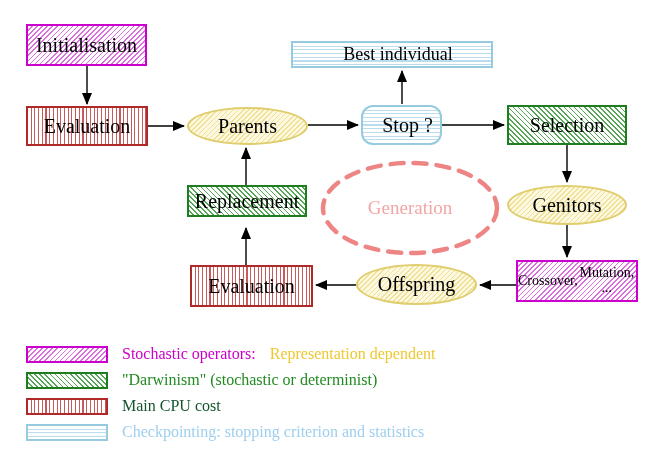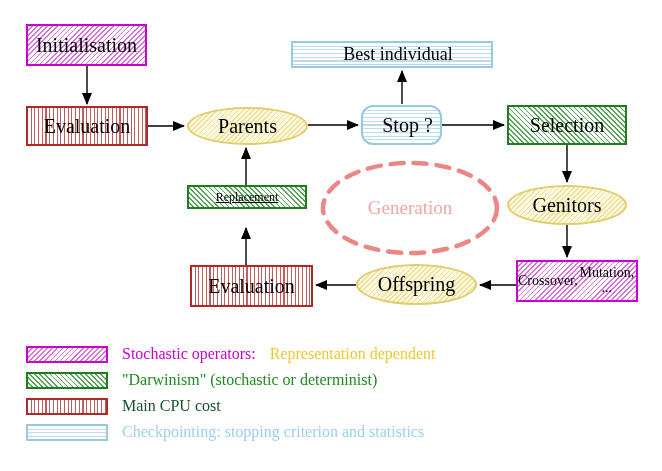--- a/index.html
+++ b/index.html
@@ -59,21 +59,21 @@
   .rounded { border-radius: 12px; }
 
   
   .n-initialisation { left: 26px;  top: 24px;  width: 121px; height: 42px; }
   .n-evaluation-top { left: 26px;  top: 106px; width: 122px; height: 40px; }
   .n-parents        { left: 187px; top: 107px; width: 121px; height: 38px; }
   .n-best           { left: 291px; top: 41px;  width: 202px; height: 27px; font-size: 18px; }
   .n-stop           { left: 361px; top: 105px; width: 81px;  height: 40px; }
   .n-selection      { left: 507px; top: 105px; width: 120px; height: 40px; }
   .n-genitors       { left: 507px; top: 185px; width: 120px; height: 40px; }
-  .n-replacement    { left: 187px; top: 185px; width: 120px; height: 24px; font-size: 12px; text-decoration: underline; }
+  .n-replacement    { left: 187px; top: 185px; width: 120px; height: 32px; font-size: 20px; }
   .n-crossover      { left: 516px; top: 260px; width: 122px; height: 42px; font-size: 14px; }
   .n-offspring      { left: 356px; top: 264px; width: 121px; height: 41px; }
   .n-evaluation-bot { left: 190px; top: 265px; width: 123px; height: 42px; }
   .n-generation-label {
     left: 340px; top: 196px; width: 140px; height: 24px;
     color: #f2a5a5; font-size: 19px; text-align: right;
   }
 
   
   .legend-row {

